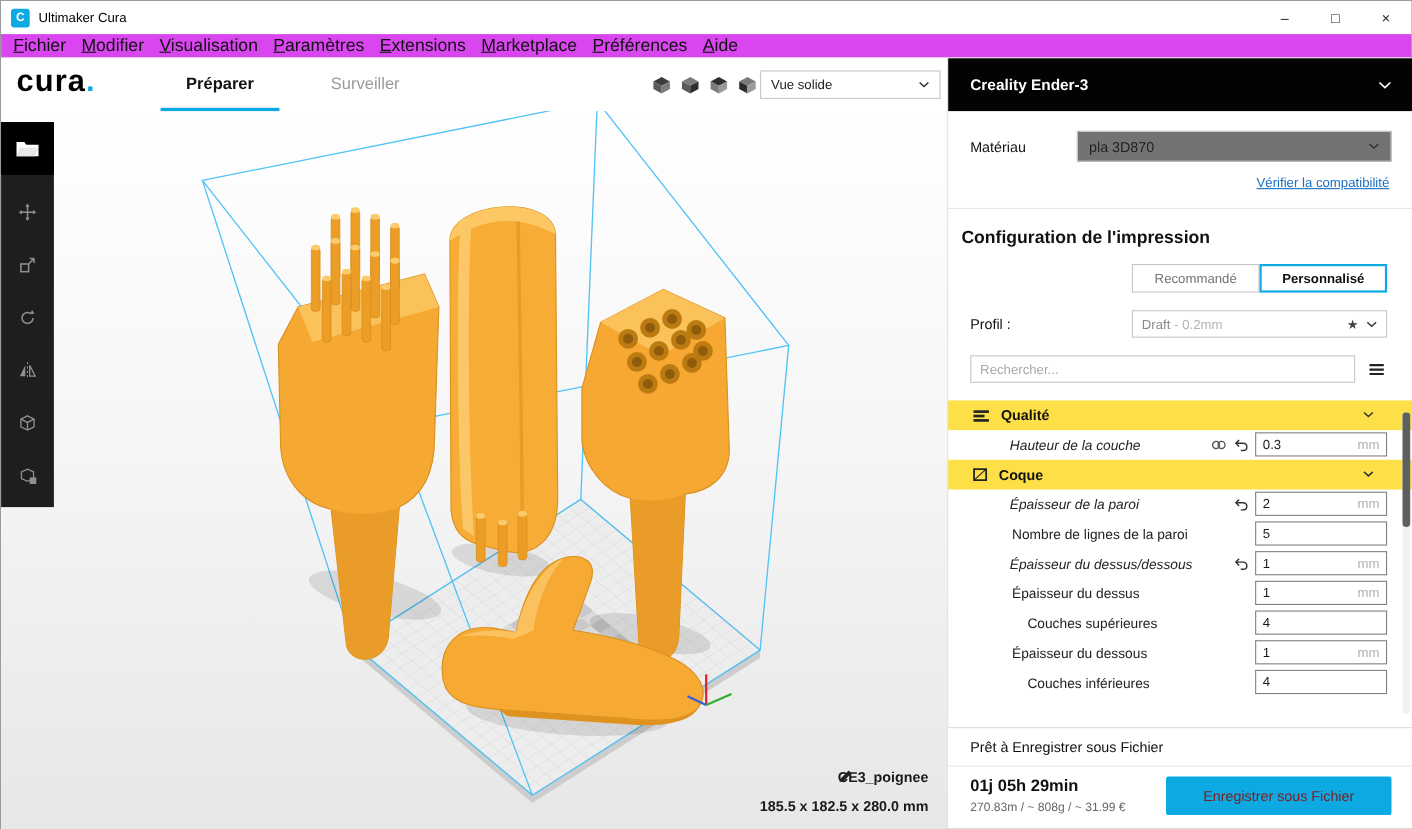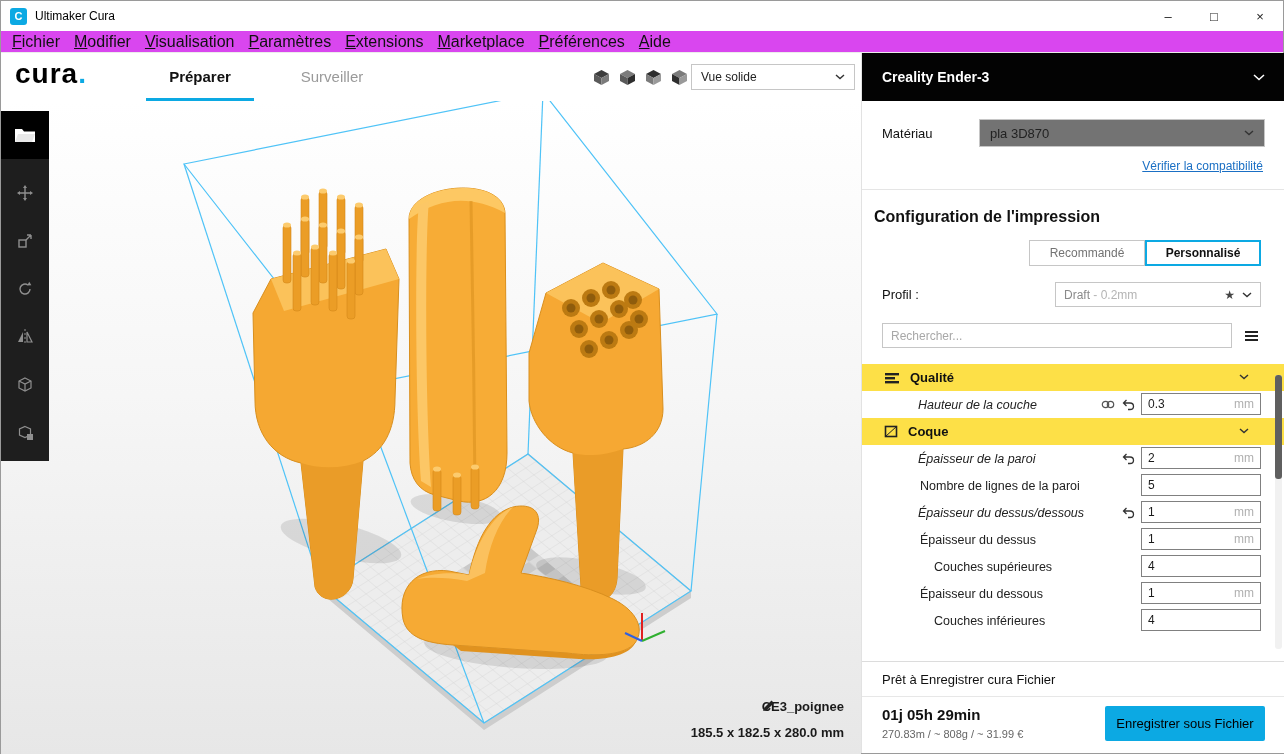--- a/index.html
+++ b/index.html
@@ -55,21 +55,21 @@
   .material-select{margin-left:auto;width:286px;height:28px;border:1px solid #c6c6c6;display:flex;
     align-items:center;justify-content:space-between;padding:0 10px;font-size:13px;color:#222;background:#737373;}
   .compat-link{text-align:right;margin:12px 22px 0;font-size:12px;color:#1a6fc4;text-decoration:underline;cursor:pointer;}
   .panel-divider{height:1px;background:#e5e5e5;margin-top:16px;}
   .setup-title{margin:18px 12px 0;font-size:16px;font-weight:bold;color:#111;}
   .mode-switch{display:flex;justify-content:flex-end;margin:14px 24px 0;}
   .mode-btn{width:116px;height:26px;border:1px solid #c6c6c6;background:#fff;display:flex;align-items:center;
     justify-content:center;font-size:12px;color:#737373;}
   .mode-custom{border:2px solid #0ca9e3;font-weight:bold;color:#111;}
   .profile-row{display:flex;align-items:center;margin:16px 24px 0 20px;font-size:13px;color:#111;}
-  .profile-select{margin-left:auto;width:206px;height:25px;border:1px solid #c6c6c6;display:flex;align-items:center;
+  .profile-select{margin-left:auto;width:232px;height:25px;border:1px solid #c6c6c6;display:flex;align-items:center;
     padding:0 8px;font-size:12px;background:#fff;text-align:right;}
   .profile-name{color:#8a8a8a;}
   .profile-detail{color:#b4b4b4;white-space:pre;}
   .profile-icons{margin-left:auto;display:flex;align-items:center;gap:7px;color:#444;font-size:12px;}
   .search-row{display:flex;align-items:center;margin:16px 24px 0 20px;gap:12px;}
   .search-input{width:350px;height:25px;border:1px solid #c6c6c6;padding:0 8px;font-size:12px;color:#333;
     font-family:"Liberation Sans",sans-serif;outline:none;}
   .search-input::placeholder{color:#a8a8a8;}
   .settings{margin-top:16px;font-size:12.5px;}
   .section-row{height:27px;background:#fde047;display:flex;align-items:center;padding-left:22px;position:relative;}
@@ -86,21 +86,21 @@
   .vf-unit{margin-left:auto;color:#b0b0b0;}
   .panel-scrollbar{position:absolute;right:3px;top:322px;height:274px;width:7px;background:#f1f1f1;border-radius:3px;}
   .panel-thumb{width:7px;height:104px;background:#5f5f5f;border-radius:3px;}
 
   
   .footer{position:absolute;bottom:0;left:0;right:0;background:#fff;}
   .status-line{border-top:1px solid #dcdcdc;padding:10px 20px 9px;font-size:13px;color:#111;}
   .footer-main{border-top:1px solid #e7e7e7;padding:9px 20px 12px;display:flex;align-items:flex-start;}
   .eta{font-size:15px;font-weight:bold;color:#111;}
   .usage{font-size:11px;color:#666;margin-top:5px;}
-  .save-btn{margin-left:auto;width:160px;height:35px;background:#0ca9e3;color:#000000;border:none;font-size:13px;
+  .save-btn{margin-left:auto;width:205px;height:35px;background:#0ca9e3;color:#7f1d1d;border:none;font-size:13px;
     display:flex;align-items:center;justify-content:center;border-radius:2px;cursor:pointer;
     font-family:"Liberation Sans",sans-serif;}
 </style>
 </head>
 <body>
 
 <div class="app">
 
   <div class="titlebar">
     <div class="app-icon">C</div>
@@ -522,21 +522,21 @@
         </div>
       </div>
 
     </div>
 
     <div class="panel-scrollbar">
       <div class="panel-thumb"></div>
     </div>
 
     <div class="footer">
-      <div class="status-line">Prêt à Enregistrer cura Fichier</div>
+      <div class="status-line">Prêt à Enregistrer sous Fichier</div>
       <div class="footer-main">
         <div>
           <div class="eta">01j 05h 29min</div>
           <div class="usage">270.83m / ~ 808g / ~ 31.99 €</div>
         </div>
         <button class="save-btn">Enregistrer sous Fichier</button>
       </div>
     </div>
 
   </div>

